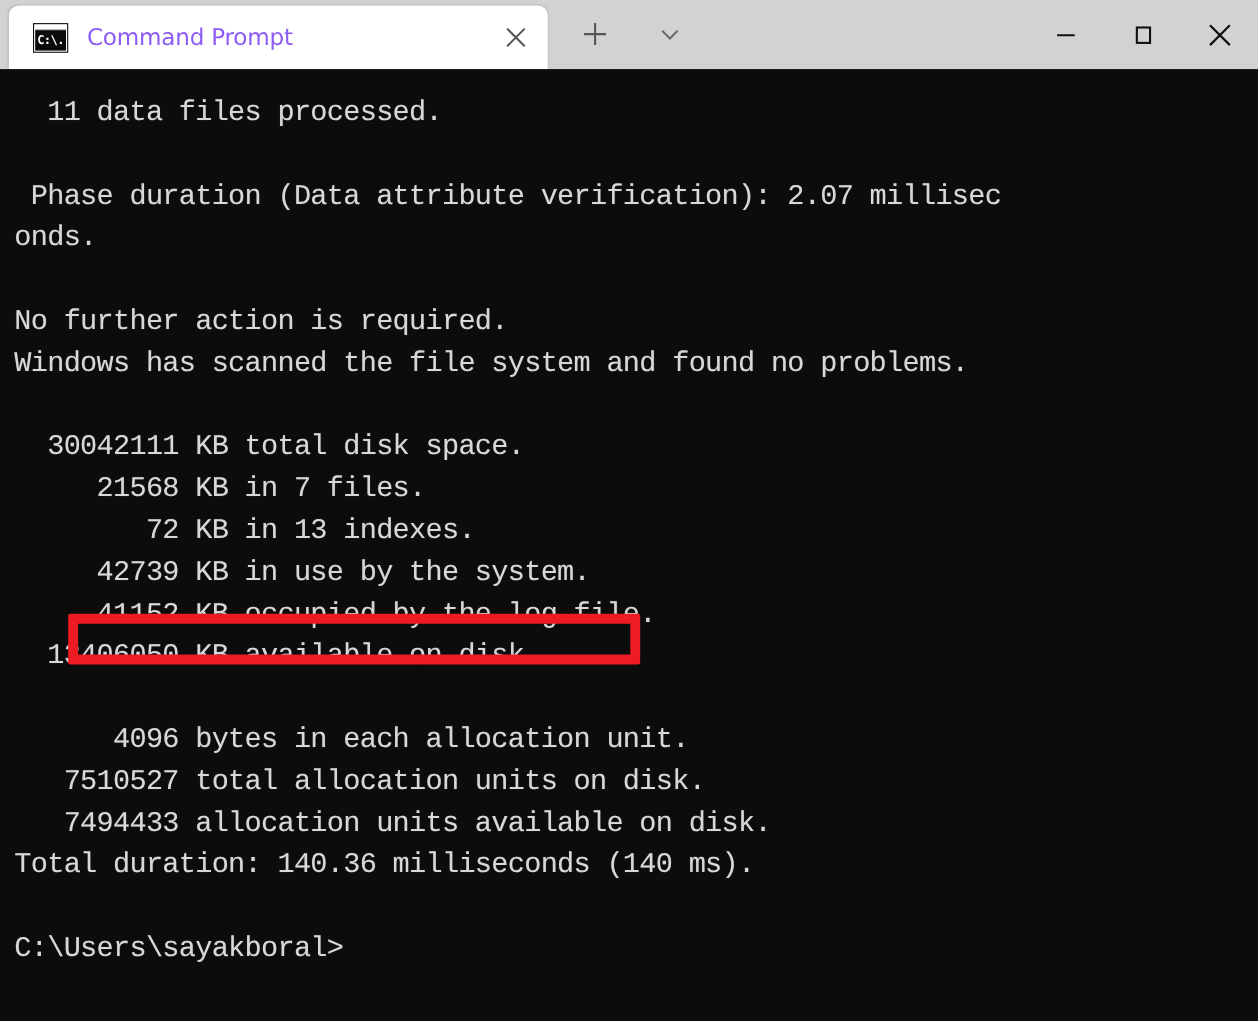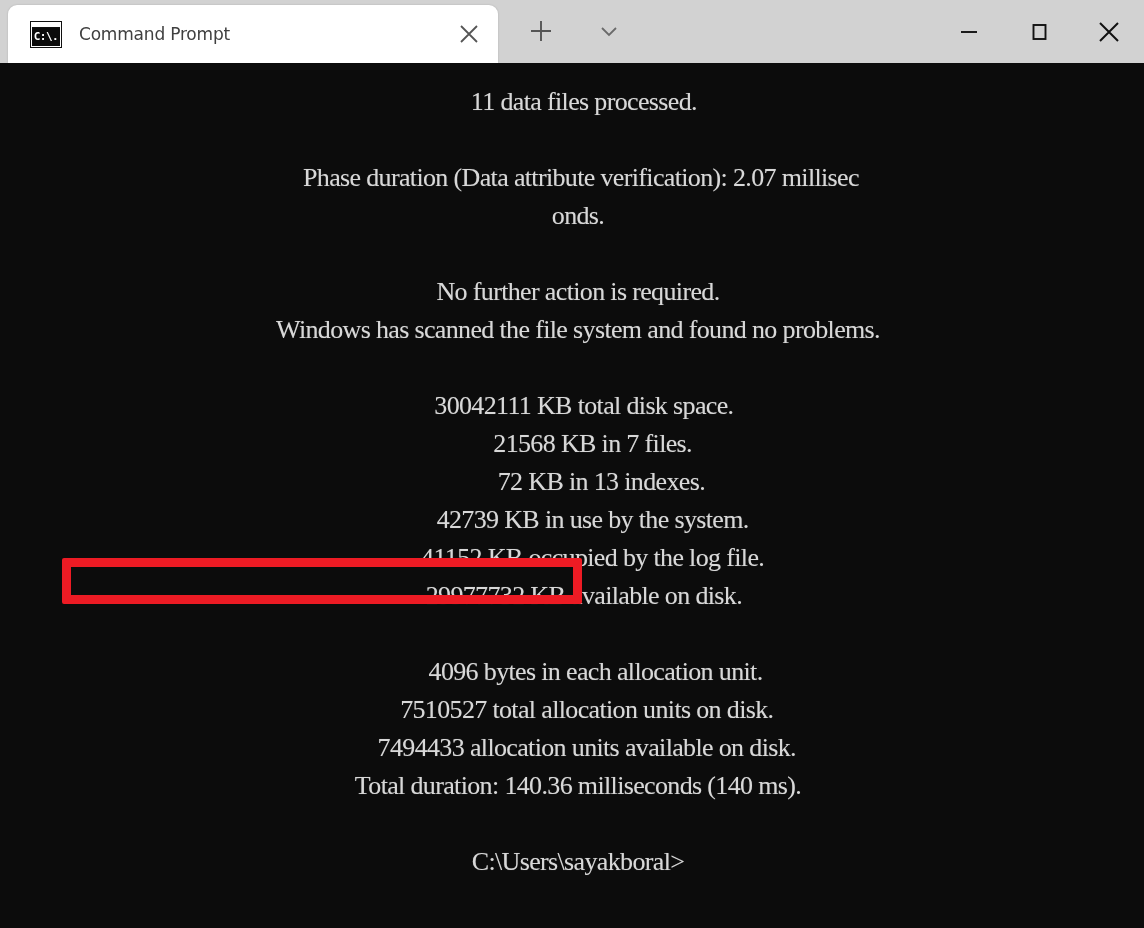--- a/index.html
+++ b/index.html
@@ -79,22 +79,22 @@
     font-size: 11px;
     font-weight: 700;
     line-height: 18px;
     text-align: center;
     letter-spacing: -0.5px;
     overflow: hidden;
   }
 
   .tab-title {
     font-family: "DejaVu Sans", sans-serif;
-    font-size: 17px;
-    color: #404040;
+    font-size: 21px;
+    color: #8b5cf6;
     letter-spacing: -0.2px;
     white-space: nowrap;
     flex: 1 1 auto;
   }
 
   .tab-close {
     width: 46px;
     height: 46px;
     flex: 0 0 auto;
     display: flex;
@@ -145,29 +145,28 @@
   }
 
   .term-inner {
     position: absolute;
     left: 13px;
     top: 20px;
     width: 1130px;
   }
 
   .term-line {
-    font-family: Liberation Serif, serif;
+    font-family: Liberation Mono, monospace;
     font-size: 26px;
     line-height: 38px;
     height: 38px;
     color: #d8d8d8;
     white-space: pre;
     letter-spacing: -0.65px;
     text-shadow: 0 0 1px rgba(216,216,216,0.35);
-    text-align: center;
   }
 
   
   .redbox {
     position: absolute;
     left: 62px;
     top: 495px;
     width: 520px;
     height: 46px;
     border: 9px solid #ed1b24;
@@ -243,21 +242,21 @@
         <div class="term-line">onds.</div>
         <div class="term-line">&nbsp;</div>
         <div class="term-line">No further action is required.</div>
         <div class="term-line">Windows has scanned the file system and found no problems.</div>
         <div class="term-line">&nbsp;</div>
         <div class="term-line">  30042111 KB total disk space.</div>
         <div class="term-line">     21568 KB in 7 files.</div>
         <div class="term-line">        72 KB in 13 indexes.</div>
         <div class="term-line">     42739 KB in use by the system.</div>
         <div class="term-line">     41152 KB occupied by the log file.</div>
-        <div class="term-line">  29977732 KB available on disk.</div>
+        <div class="term-line">  13406050 KB available on disk.</div>
         <div class="term-line">&nbsp;</div>
         <div class="term-line">      4096 bytes in each allocation unit.</div>
         <div class="term-line">   7510527 total allocation units on disk.</div>
         <div class="term-line">   7494433 allocation units available on disk.</div>
         <div class="term-line">Total duration: 140.36 milliseconds (140 ms).</div>
         <div class="term-line">&nbsp;</div>
         <div class="term-line">C:\Users\sayakboral&gt;</div>
       </div>
     <div class="redbox"></div>
   </div>

